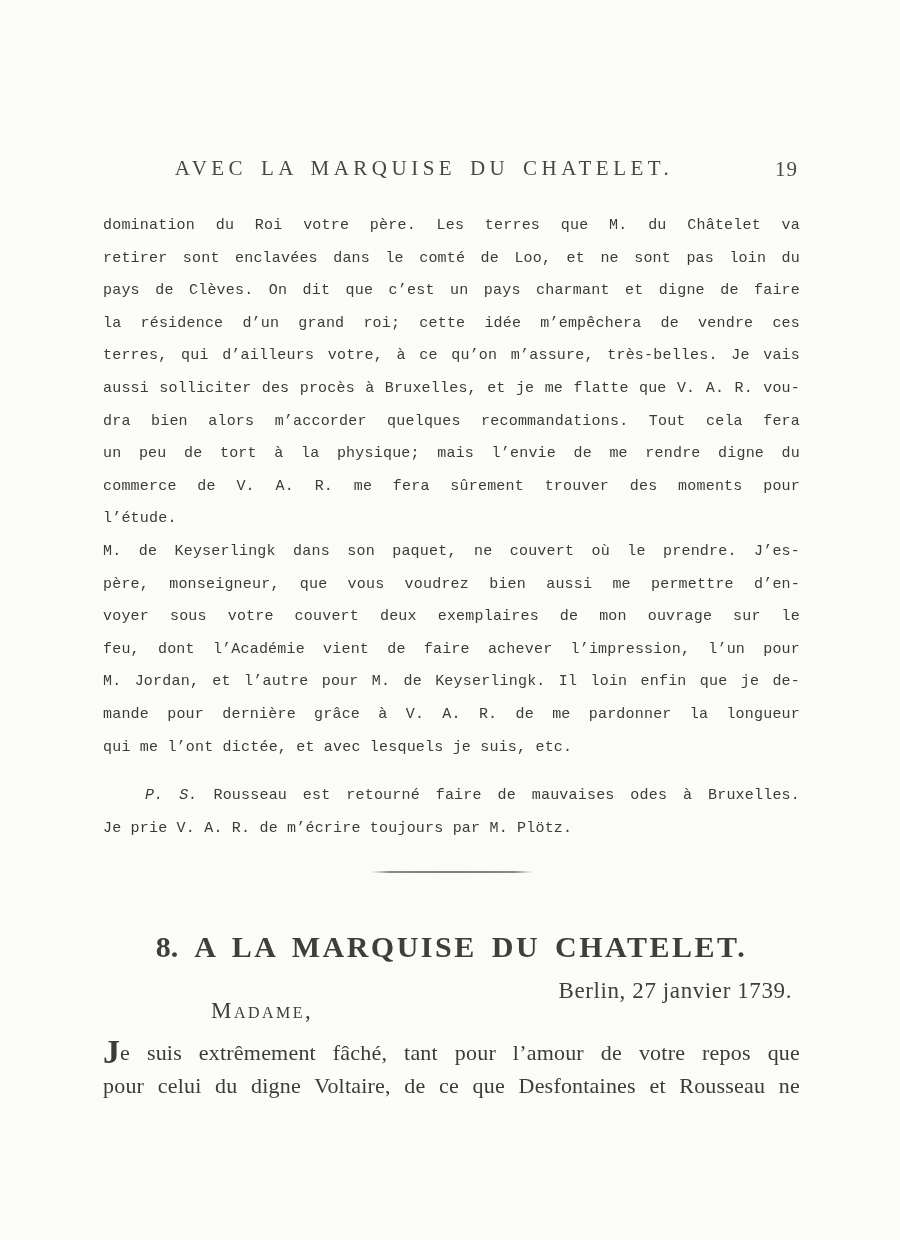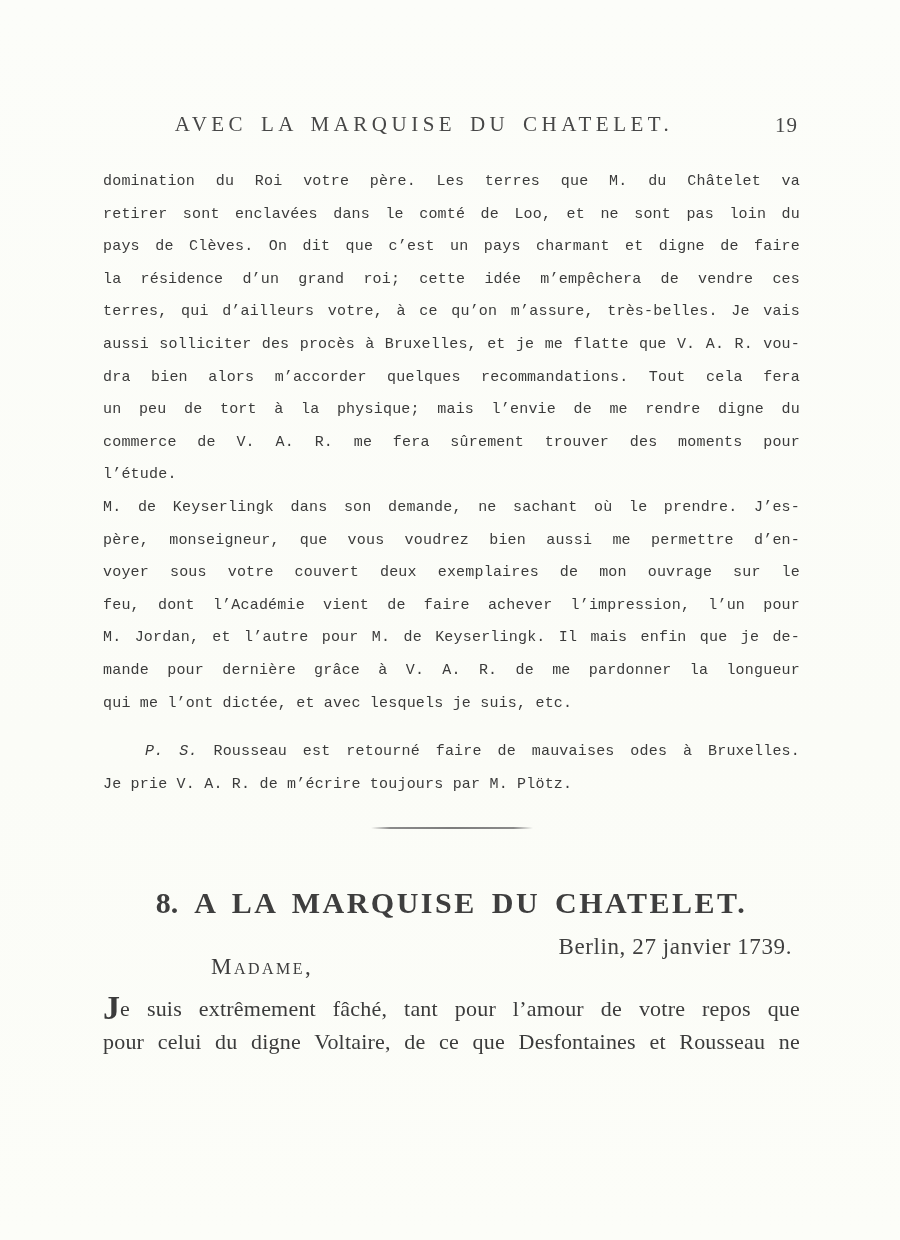--- a/index.html
+++ b/index.html
@@ -27,20 +27,21 @@
     top: 110px;
     width: 697px;
   }
   
   .running-head {
     position: relative;
     height: 30px;
     font-size: 21px;
     line-height: 28px;
     color: #474747;
+    margin-top: 44px;
   }
   .running-head .title {
     position: absolute;
     left: 0; right: 55px;
     text-align: center;
     letter-spacing: 4.5px;
     word-spacing: 4px;
   }
   .running-head .folio {
     position: absolute;
@@ -141,25 +142,25 @@
         <div class="tline j">la résidence d’un grand roi; cette idée m’empêchera de vendre ces</div>
         <div class="tline j">terres, qui d’ailleurs votre, à ce qu’on m’assure, très-belles. Je vais</div>
         <div class="tline j">aussi solliciter des procès à Bruxelles, et je me flatte que V. A. R. vou-</div>
         <div class="tline j">dra bien alors m’accorder quelques recommandations. Tout cela fera</div>
         <div class="tline j">un peu de tort à la physique; mais l’envie de me rendre digne du</div>
         <div class="tline j">commerce de V. A. R. me fera sûrement trouver des moments pour</div>
         <div class="tline">l’étude.</div>
       </div>
 
       <div>
-        <div class="tline j">M. de Keyserlingk dans son demande, ne sachant où le prendre. J’es-</div>
+        <div class="tline j">M. de Keyserlingk dans son paquet, ne couvert où le prendre. J’es-</div>
         <div class="tline j">père, monseigneur, que vous voudrez bien aussi me permettre d’en-</div>
         <div class="tline j">voyer sous votre couvert deux exemplaires de mon ouvrage sur le</div>
         <div class="tline j">feu, dont l’Académie vient de faire achever l’impression, l’un pour</div>
-        <div class="tline j">M. Jordan, et l’autre pour M. de Keyserlingk. Il mais enfin que je de-</div>
+        <div class="tline j">M. Jordan, et l’autre pour M. de Keyserlingk. Il loin enfin que je de-</div>
         <div class="tline j">mande pour dernière grâce à V. A. R. de me pardonner la longueur</div>
         <div class="tline">qui me l’ont dictée, et avec lesquels je suis, etc.</div>
       </div>
 
       <div class="ps-block">
         <div class="tline j ind2"><span class="ital">P. S.</span> <span>Rousseau est retourné faire de mauvaises odes à Bruxelles.</span></div>
         <div class="tline">Je prie V. A. R. de m’écrire toujours par M. Plötz.</div>
       </div>
 
     </div>

